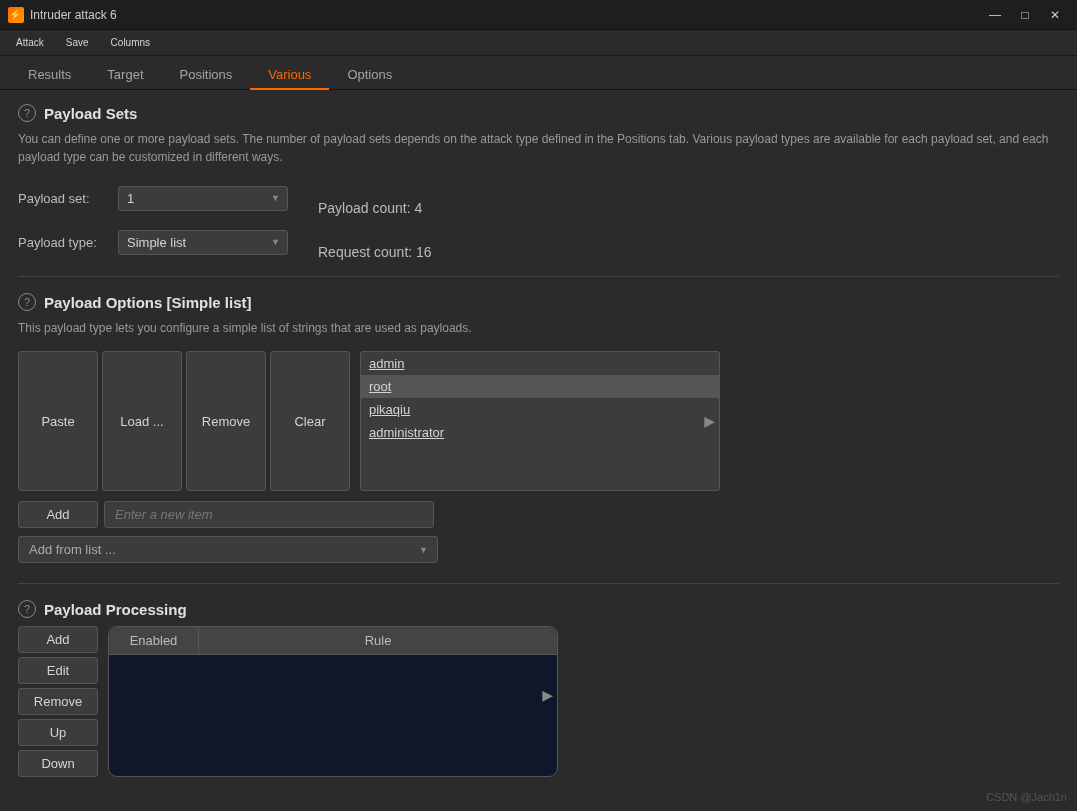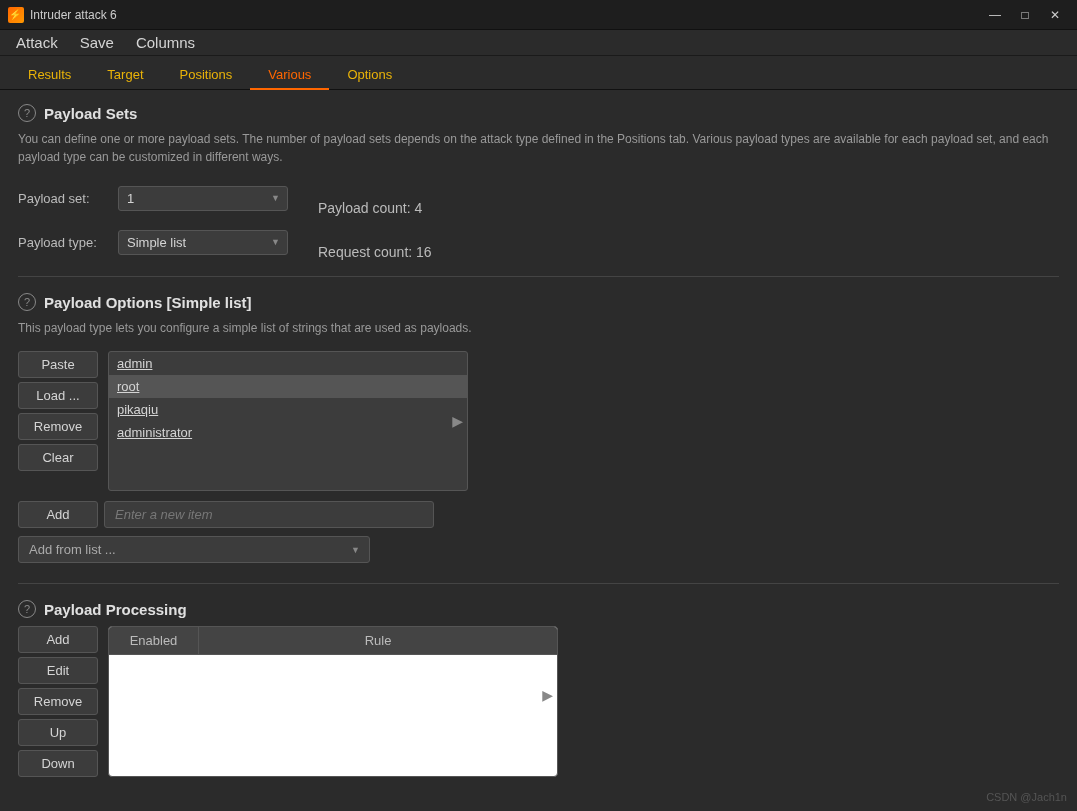--- a/index.html
+++ b/index.html
@@ -66,38 +66,38 @@
       display: flex;
       align-items: center;
       padding: 0 6px;
       gap: 2px;
       border-bottom: 1px solid #1a1a1a;
     }
     .menu-item {
       padding: 3px 10px;
       cursor: pointer;
       border-radius: 3px;
-      font-size: 15px;
+      font-size: 10px;
       color: #d4d4d4;
     }
 
     
     .tab-bar {
       background: #2b2b2b;
       height: 34px;
       display: flex;
       align-items: flex-end;
       padding: 0 10px;
       border-bottom: 1px solid #111;
     }
     .tab {
       padding: 6px 18px;
       cursor: pointer;
       font-size: 13px;
-      color: #eab308;
+      color: #a3a3a3;
       border-bottom: 2px solid transparent;
       margin-bottom: -1px;
     }
     .tab.active {
       color: #ff6600;
       border-bottom: 2px solid #ff6600;
     }
 
     
     .content {
@@ -192,21 +192,21 @@
     }
 
     
     .payload-list-area {
       display: flex;
       gap: 10px;
       margin-bottom: 10px;
     }
     .list-buttons {
       display: flex;
-      flex-direction: column;
+      flex-direction: row;
       gap: 4px;
     }
     .list-btn {
       background: #3c3c3c;
       border: 1px solid #555;
       color: #d4d4d4;
       padding: 5px 12px;
       border-radius: 3px;
       font-size: 13px;
       cursor: pointer;
@@ -267,21 +267,21 @@
       align-items: center;
       margin-bottom: 20px;
     }
     .add-from-list-select {
       background: #3c3c3c;
       border: 1px solid #555;
       color: #aaa;
       padding: 5px 10px;
       border-radius: 3px;
       font-size: 13px;
-      width: 352px;
+      width: 420px;
       appearance: none;
       cursor: pointer;
     }
     .add-from-list-wrapper {
       position: relative;
       display: inline-block;
     }
     .add-from-list-wrapper::after {
       content: '▼';
       font-size: 9px;
@@ -298,23 +298,23 @@
       display: flex;
       gap: 10px;
     }
     .proc-buttons {
       display: flex;
       flex-direction: column;
       gap: 4px;
     }
     .proc-table {
       flex: 1;
-      background: #ffffff;
-      border: 1px solid #555;
-      border-radius: 4px;
+      background: #0f172a;
+      border: 1px solid #555;
+      border-radius: 9px;
       overflow: hidden;
       max-width: 450px;
     }
     .proc-table-header {
       display: flex;
       background: #444;
       border-bottom: 1px solid #555;
     }
     .proc-col-enabled {
       width: 90px;

